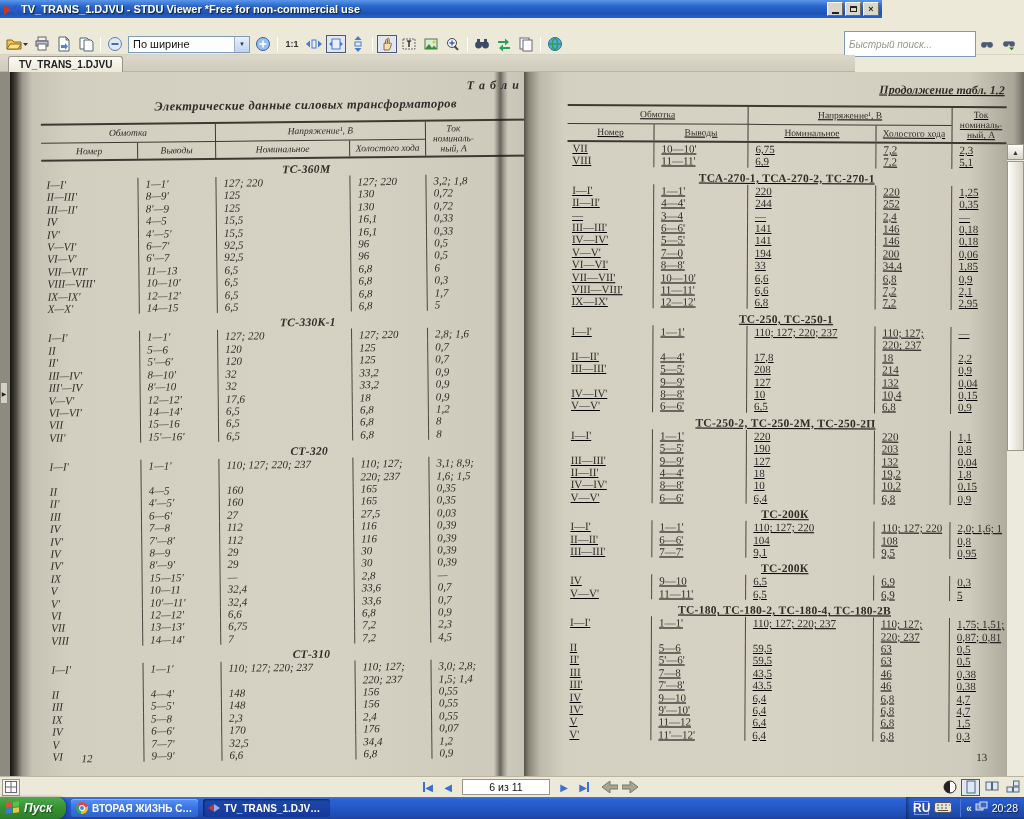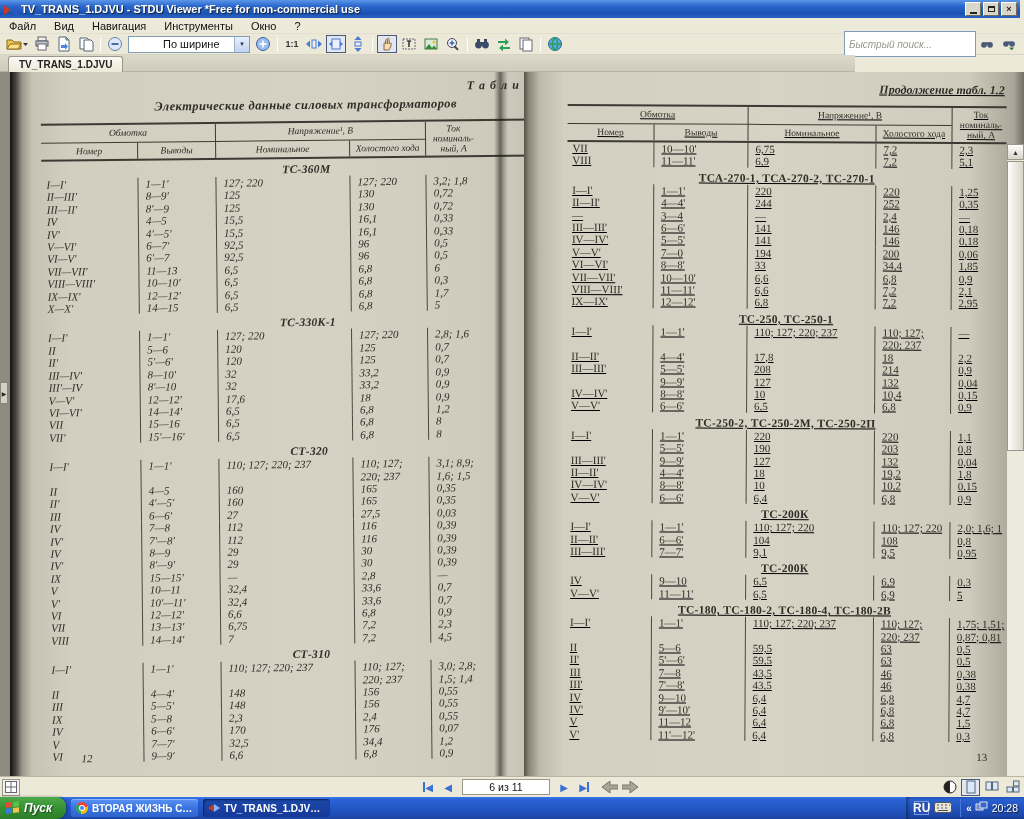--- a/index.html
+++ b/index.html
@@ -1,21 +1,21 @@
 <!DOCTYPE html>
 <html><head>
 <meta charset="utf-8">
 <style>
   html,body{margin:0;padding:0;background:#555;}
   *{box-sizing:border-box;}
   #app{position:relative;width:1024px;height:819px;overflow:hidden;
        font-family:"Liberation Sans",sans-serif;background:#ece9d8;}
 
   
-  .titlebar{position:absolute;left:0;top:0;width:1020px;height:18px;
+  .titlebar{position:absolute;left:0;top:0;width:882px;height:18px;
     background:linear-gradient(180deg,#5a96e8 0%,#2a66cc 35%,#1d52b4 75%,#2a63c4 100%);
     display:flex;align-items:center;padding:0 3px;color:#fff;justify-content:flex-end;}
   .titlebar .app-ic{width:13px;height:13px;margin:0 4px 0 1px;position:relative;flex:0 0 auto;}
   .titlebar .app-ic i{position:absolute;border-style:solid;}
   .title-text{font-size:11px;font-weight:bold;white-space:nowrap;overflow:hidden;flex:1;
     text-shadow:1px 1px 1px #123;}
   .winbtn{width:16px;height:14px;margin-left:2px;background:#d9d6ca;border:1px solid #fff;
     border-right-color:#6e6a5e;border-bottom-color:#6e6a5e;display:flex;align-items:center;
     justify-content:center;font-size:9px;color:#222;font-weight:bold;line-height:1;}
   .winbtn .minbar{width:7px;height:2px;background:#222;margin-top:7px;}
@@ -28,21 +28,21 @@
 
   
   .toolbar{position:absolute;left:0;top:34px;width:1024px;height:21px;background:#ece9d8;
     display:flex;align-items:center;padding:0 4px;border-bottom:1px solid #d8d4c4;}
   .tbtn{height:18px;min-width:20px;display:flex;align-items:center;justify-content:center;
     margin:0 1px;border:1px solid transparent;text-align:center;}
   .tbtn.sel{border:1px solid #4a5a78;background:#e2e6f0;}
   .tsep{width:1px;height:15px;background:#c9c5b5;border-right:1px solid #fff;margin:0 3px;}
   .combo{width:122px;height:17px;background:#fff;border:1px solid #7f9db9;display:flex;
     align-items:center;font-size:11px;color:#111;margin:0 2px;}
-  .combo .cval{flex:1;padding-left:4px;margin-left:30px;}
+  .combo .cval{flex:1;padding-left:4px;}
   .combo .cbtn{width:15px;height:15px;background:linear-gradient(180deg,#e8f0fc,#c0d4f0);
     border-left:1px solid #9ab0cc;display:flex;align-items:center;justify-content:center;
     font-size:6px;color:#335;}
   .ratio{font-size:9px;font-weight:bold;color:#333;letter-spacing:0;}
   .search-wrap{margin-left:auto;display:flex;align-items:center;}
   .search-input{width:132px;height:16px;border:1px solid #7f9db9;font-size:10px;
     font-style:italic;padding:12px 4px;color:#333;font-family:"Liberation Sans",sans-serif;}
   .search-input::placeholder{color:#9a978c;}
 
   
@@ -169,28 +169,20 @@
     <span class="title-text">TV_TRANS_1.DJVU - STDU Viewer *Free for non-commercial use</span>
     <span class="winbtn">
         <span class="minbar"></span>
       </span>
     <span class="winbtn">
         <span class="restbox"></span>
       </span>
     <span class="winbtn">×</span>
   </div>
 
-  <div class="menubar">
-    <span class="menu-item">Файл</span>
-    <span class="menu-item">Вид</span>
-    <span class="menu-item">Навигация</span>
-    <span class="menu-item">Инструменты</span>
-    <span class="menu-item">Окно</span>
-    <span class="menu-item">?</span>
-  </div>
 
   <div class="toolbar">
     <span class="tbtn">
       <svg width="16" height="16" viewBox="0 0 16 16">
           <path d="M1 4h5l2 2h7v7H1z" fill="#f2c14e" stroke="#8a6a1a" stroke-width="1"></path>
           <path d="M1 13l3-5h11l-3 5z" fill="#ffe08a" stroke="#8a6a1a" stroke-width="1"></path>
         </svg>
       <svg width="7" height="16" viewBox="0 0 7 16">
           <path d="M1 7h5L3.5 10z" fill="#333"></path>
         </svg>

